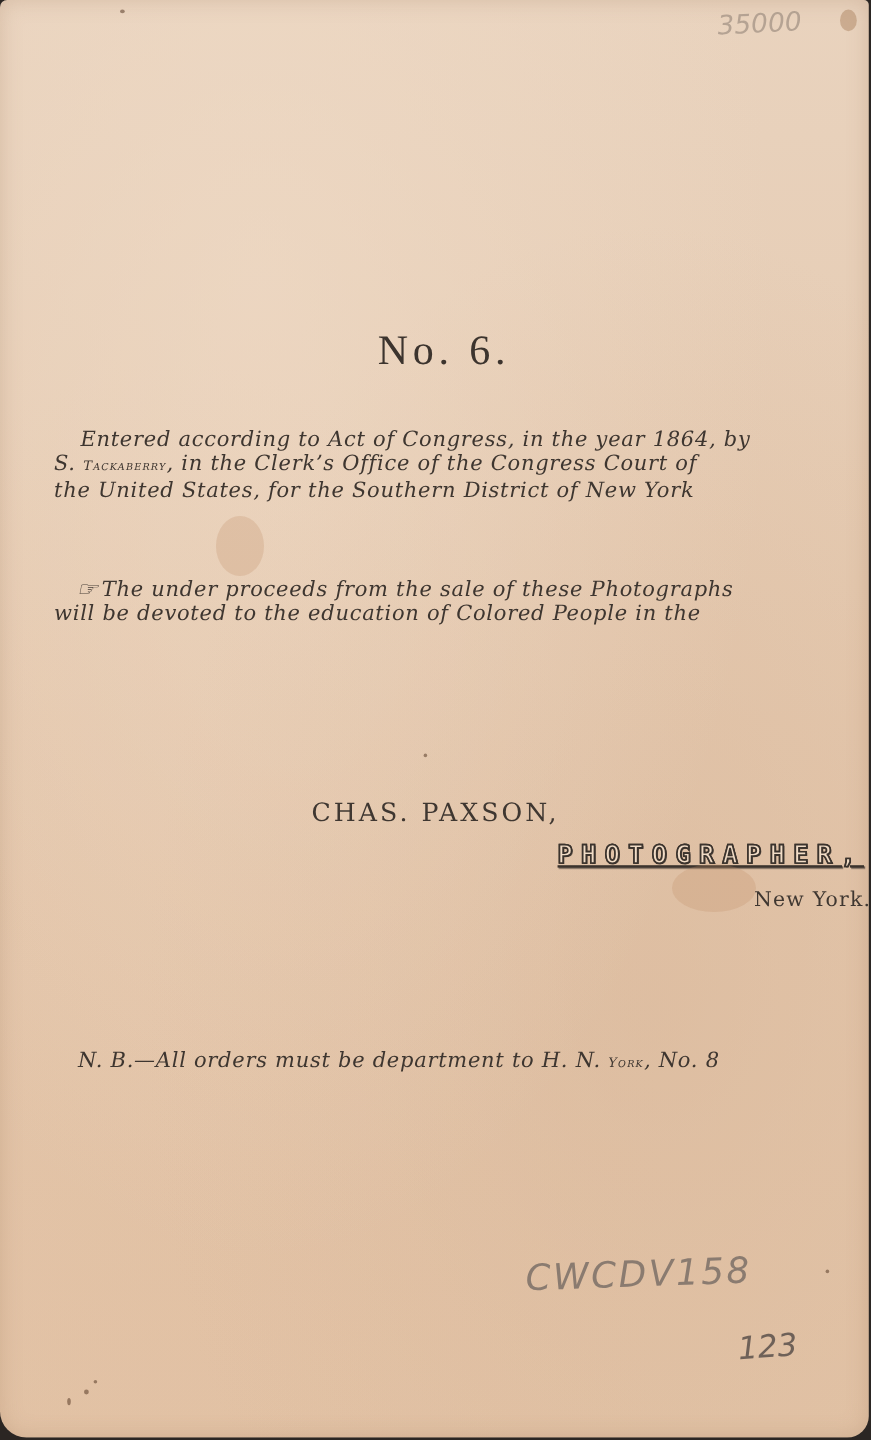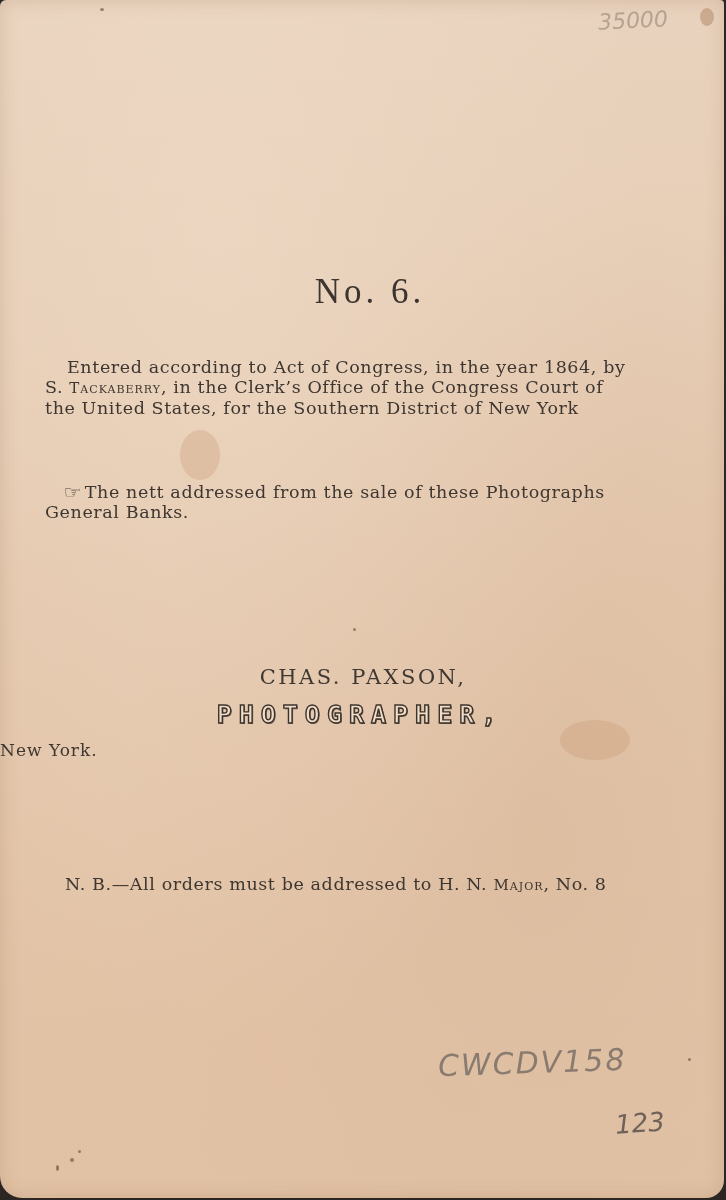--- a/index.html
+++ b/index.html
@@ -43,26 +43,27 @@
       color: #3c342e;
     }
     .para {
       font-size: 17.5px;
       line-height: 20px;
       letter-spacing: 0.6px;
     }
     .para .line {
       display: block;
       white-space: nowrap;
+      font-style: italic;
     }
     .copyright { left: 45px; top: 357px; }
     .proceeds { left: 45px; top: 482px; }
     .sc {
       font-variant: small-caps;
-      font-size: 15px;
+      font-size: 11px;
       letter-spacing: 1px;
     }
     .justify-line {
       display: flex;
       justify-content: space-between;
       width: 645px;
     }
     .indent { padding-left: 22px; width: 623px; }
     .hand {
       display: inline-block;
@@ -78,34 +79,35 @@
       text-align: center;
       font-size: 21px;
       letter-spacing: 2.5px;
       font-family: "DejaVu Serif", serif;
       color: #3f3731;
     }
     .studio-title {
       left: 0;
       width: 720px;
       top: 700px;
-      text-align: center;
-      font-size: 25px;
+      text-align: right;
+      font-size: 21px;
       letter-spacing: 7px;
       font-family: "DejaVu Sans Mono", monospace;
       font-weight: bold;
       color: #f1dcc6;
       -webkit-text-stroke: 1.4px #3b332d;
       text-shadow: 1px 1px 0 #6a5c50;
+      text-decoration: underline;
     }
     .studio-city {
       left: 0;
       width: 726px;
       top: 740px;
-      text-align: left;
+      text-align: right;
       font-size: 17px;
       letter-spacing: 1px;
       color: #3f3731;
     }
     .nb { left: 45px; top: 874px; }
     .nb .l1 { padding-left: 20px; }
     .pencil {
       position: absolute;
       font-family: "DejaVu Sans", sans-serif;
       color: rgba(110,100,95,0.75);
@@ -163,31 +165,31 @@
     <span class="line justify-line">
       <span><span>S. </span><span class="sc">Tackaberry</span><span>, in the Clerk’s Office of the Congress Court of</span></span>
     </span>
     <span class="line">
       <span>the United States, for the Southern District of New York</span>
     </span>
   </div>
 
   <div class="text para proceeds">
     <span class="line" style="padding-left:20px;">
-      <span class="hand">☞</span><span>The nett addressed from the sale of these Photographs</span>
-    </span>
-    <span class="line">General Banks.</span>
+      <span class="hand">☞</span><span>The under proceeds from the sale of these Photographs</span>
+    </span>
+    <span class="line">will be devoted to the education of Colored People in the</span>
   </div>
 
   <div class="text studio-name">CHAS. PAXSON,</div>
   <div class="text studio-title">PHOTOGRAPHER,</div>
   <div class="text studio-city">New York.</div>
 
   <div class="text para nb">
-    <span class="line l1"><span>N. B.—All orders must be addressed to H. N. </span><span class="sc">Major</span><span>, No. 8</span></span>
+    <span class="line l1"><span>N. B.—All orders must be department to H. N. </span><span class="sc">York</span><span>, No. 8</span></span>
   </div>
 
   <div class="pencil catalog-no">CWCDV158</div>
   <div class="pencil page-no">123</div>
 
   <div class="stain" style="left:560px;top:720px;width:70px;height:40px;"></div>
   <div class="stain" style="left:180px;top:430px;width:40px;height:50px;"></div>
   <div class="stain" style="left:700px;top:8px;width:14px;height:18px;background:rgba(150,100,60,0.35);"></div>
   <div class="speck" style="left:56px;top:1165px;width:3px;height:6px;"></div>
   <div class="speck" style="left:70px;top:1158px;width:4px;height:4px;"></div>

